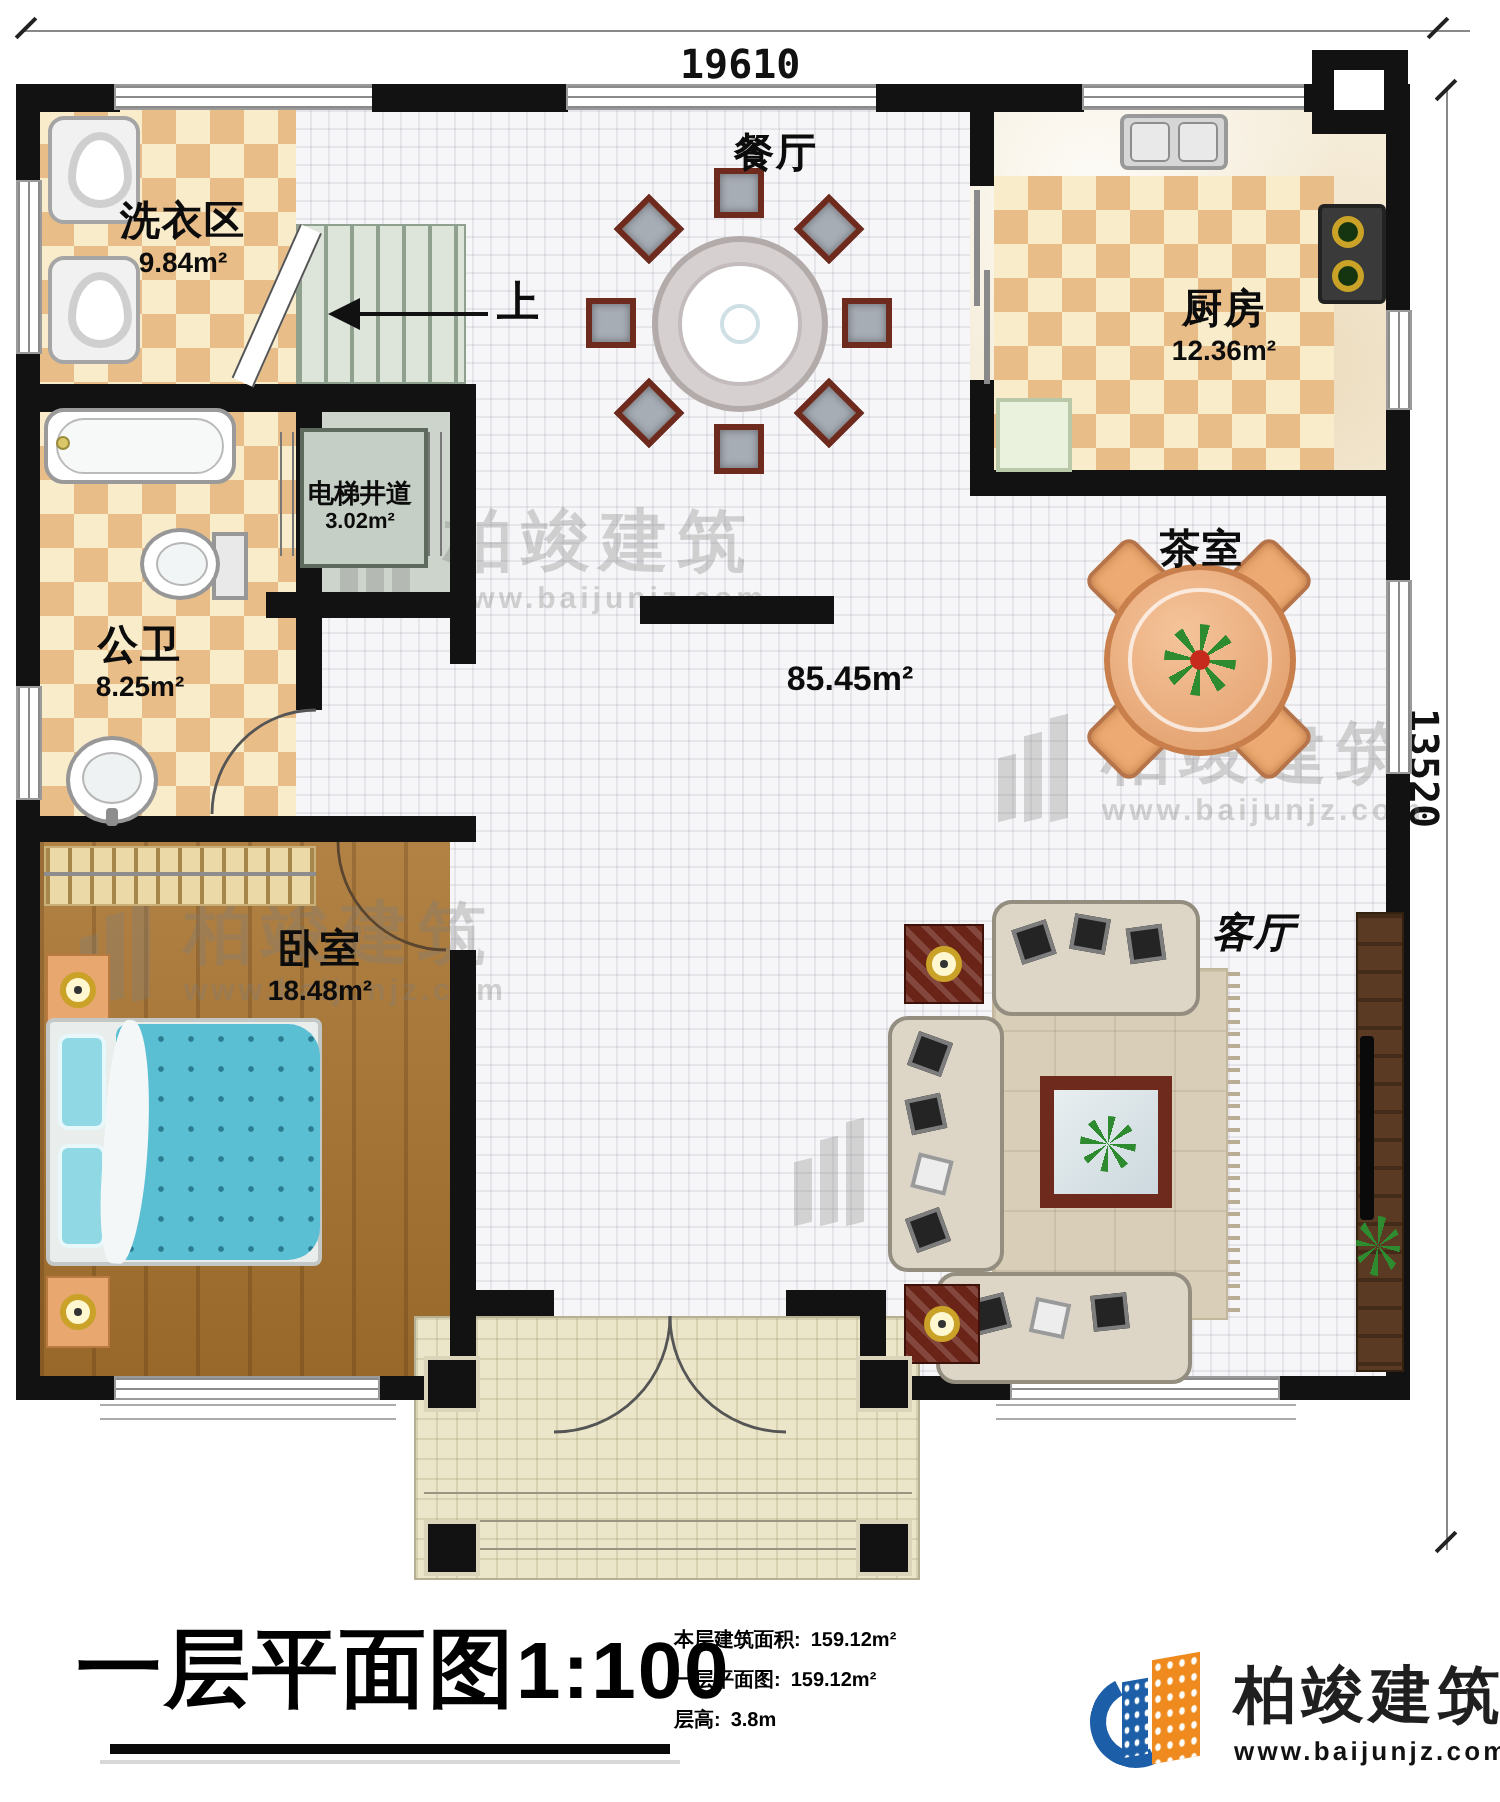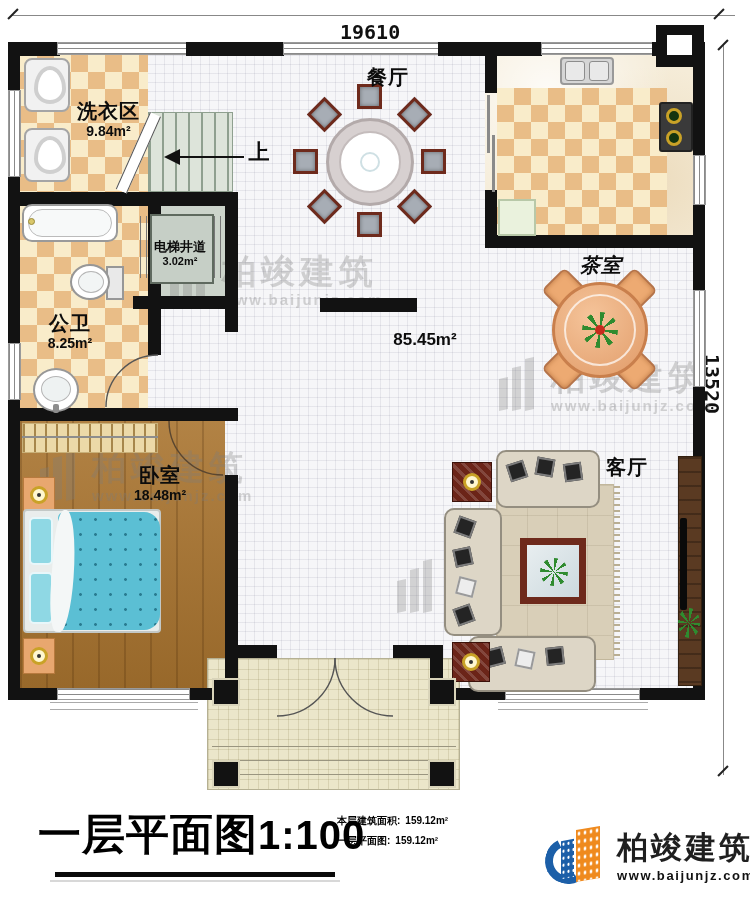--- a/index.html
+++ b/index.html
@@ -276,66 +276,74 @@
   <svg width="750" height="901" style="position:absolute;left:0;top:0;pointer-events:none;">
     <path d="M335,658 A58,58 0 0 1 277,716" fill="none" stroke="#555" stroke-width="1.4"></path>
     <path d="M335,658 A58,58 0 0 0 393,716" fill="none" stroke="#555" stroke-width="1.4"></path>
     <path d="M169,421 A54,54 0 0 0 223,475" fill="none" stroke="#4a3category0" stroke-width="1.4"></path>
     <path d="M169,421 A54,54 0 0 0 223,475" fill="none" stroke="#5a4630" stroke-width="1.4"></path>
     <path d="M158,355 A52,52 0 0 0 106,407" fill="none" stroke="#555" stroke-width="1.4"></path>
     <line x1="178" y1="157" x2="244" y2="157" stroke="#111" stroke-width="2"></line>
     <polygon points="164,157 180,149 180,165" fill="#111"></polygon>
   </svg>
 
-  <div class="lbl" style="left:56px;top:100px;width:105px;">
+  <div class="lbl" style="left:39px;top:100px;width:105px;">
     <div class="rname">洗衣区</div>
     <div class="rarea">9.84m²</div>
   </div>
   <div class="lbl" style="left:358px;top:66px;width:60px;">
     <div class="rname">餐厅</div>
+  </div>
+  <div class="lbl" style="left:562px;top:144px;width:100px;">
+    <div class="rname">厨房</div>
+    <div class="rarea">12.36m²</div>
   </div>
   <div class="lbl small" style="left:134px;top:240px;width:92px;">
     <div class="rname">电梯井道</div>
     <div class="rarea">3.02m²</div>
   </div>
   <div class="lbl" style="left:22px;top:312px;width:96px;">
     <div class="rname">公卫</div>
     <div class="rarea">8.25m²</div>
   </div>
-  <div class="lbl" style="left:570px;top:254px;width:62px;font-style:italic;">
+  <div class="lbl" style="left:570px;top:264px;width:62px;">
     <div class="rname">茶室</div>
   </div>
   <div class="lbl" style="left:380px;top:330px;width:90px;font-size:17px;">
     <div>85.45m²</div>
   </div>
   <div class="lbl" style="left:112px;top:464px;width:96px;">
     <div class="rname">卧室</div>
     <div class="rarea">18.48m²</div>
   </div>
-  <div class="lbl" style="left:596px;top:456px;width:62px;">
+  <div class="lbl" style="left:596px;top:456px;width:62px;font-style:italic;">
     <div class="rname">客厅</div>
   </div>
   <div class="lbl" style="left:246px;top:140px;width:26px;font-size:21px;">
     <div>上</div>
   </div>
 
   <div class="title-wrap">
     <span class="title-main">一层平面图</span><span class="title-scale">1:100</span>
   </div>
   <div class="abs" style="left:55px;top:872px;width:280px;height:5px;background:#0a0a0a;"></div>
   <div class="abs" style="left:50px;top:880px;width:290px;height:2px;background:#d8d8d8;"></div>
 
   <div class="footer-stats">
     <div class="row">
         <span>本层建筑面积:</span>
         <span>159.12m²</span>
       </div>
     <div class="row">
         <span>一层平面图:</span>
         <span>159.12m²</span>
+      </div>
+    <div class="row">
+        <span>层高:</span>
+        <span>3.8m</span>
       </div>
   </div>
 
   <div class="logo-wrap">
     <div class="logo-glyph">
       <div style="position:absolute;left:0;top:14px;width:46px;height:46px;border:8px solid #1c5fa8;border-top-color:transparent;border-right-color:transparent;border-radius:50%;transform:rotate(18deg);box-sizing:border-box;"></div>
       <div style="position:absolute;left:16px;top:16px;width:13px;height:38px;background:#1c5fa8;transform:skewY(-10deg);background-image:radial-gradient(#fff 1px,transparent 1.4px);background-size:5px 7px;"></div>
       <div style="position:absolute;left:31px;top:4px;width:24px;height:52px;background:#ef8a1e;transform:skewY(-10deg);background-image:radial-gradient(#fff 1.2px,transparent 1.6px);background-size:6px 8px;"></div>
     </div>
     <div class="logo-text">

